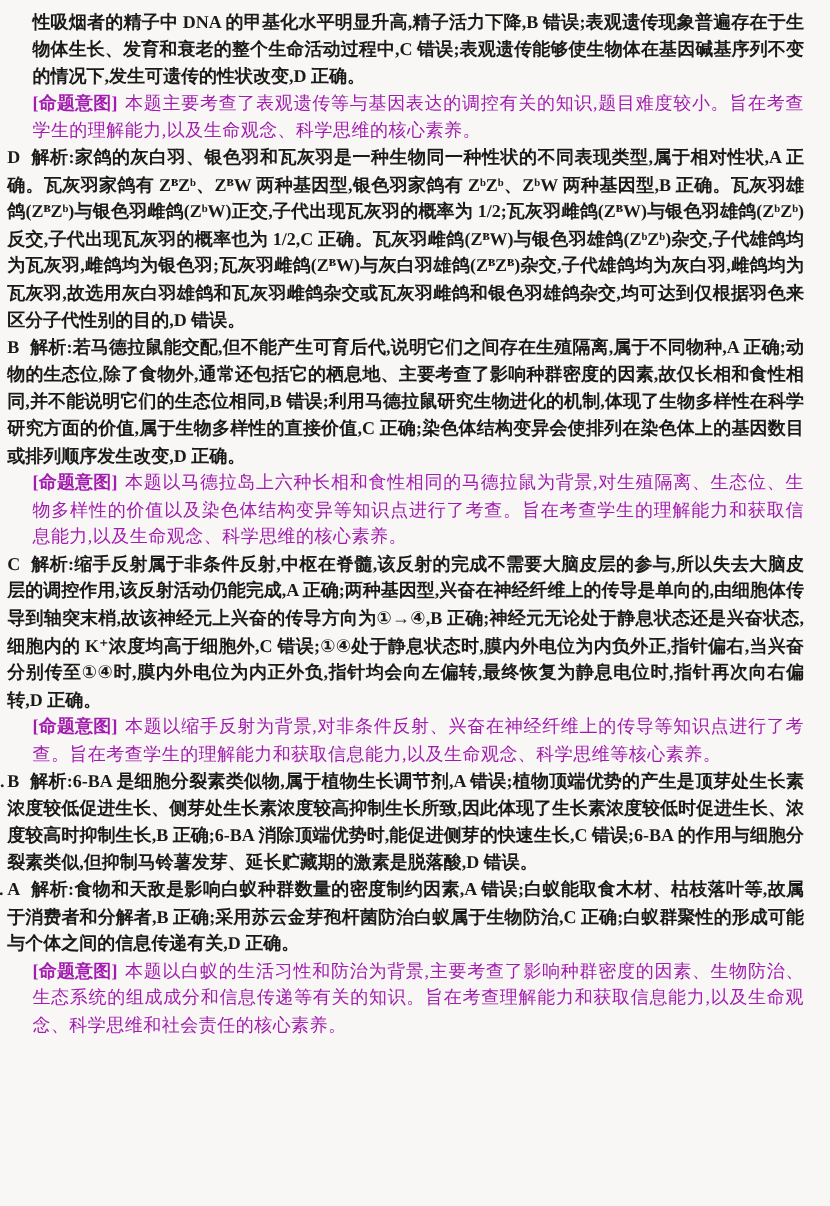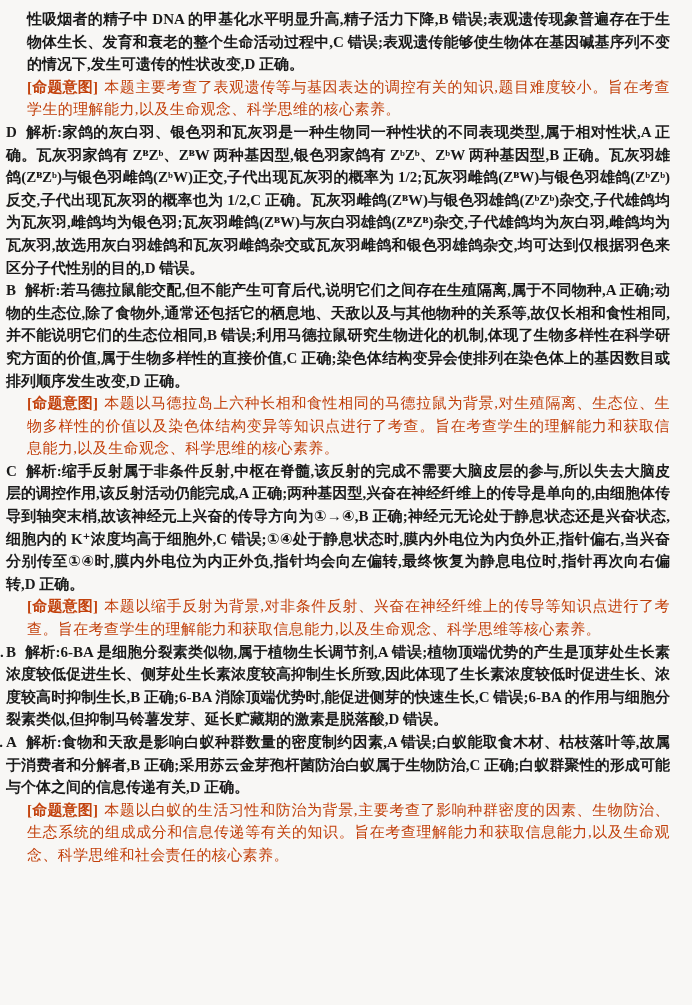--- a/index.html
+++ b/index.html
@@ -48,39 +48,39 @@
     font-weight: 700;
   }
   
   .cont, .intent {
     margin-left: 21px !important;
   }
   
   .intent {
     font-weight: 400;
     letter-spacing: 0.4px;
-    color: #c2410c;
+    color: #a21caf;
   }
   .intent .label {
     font-weight: 800;
     letter-spacing: 0;
     margin-right: 6px;
   }
 </style>
 </head>
 <body>
 
 <main class="doc">
 
   <p class="analysis cont">性吸烟者的精子中 DNA 的甲基化水平明显升高,精子活力下降,B 错误;表观遗传现象普遍存在于生物体生长、发育和衰老的整个生命活动过程中,C 错误;表观遗传能够使生物体在基因碱基序列不变的情况下,发生可遗传的性状改变,D 正确。</p>
   <p class="intent"><span class="label">[命题意图]</span><span>本题主要考查了表观遗传等与基因表达的调控有关的知识,题目难度较小。旨在考查学生的理解能力,以及生命观念、科学思维的核心素养。</span></p>
 
   <p class="analysis q"><span class="q-num">7.</span><span class="q-ans">D</span><span class="label">解析:</span><span>家鸽的灰白羽、银色羽和瓦灰羽是一种生物同一种性状的不同表现类型,属于相对性状,A 正确。瓦灰羽家鸽有 ZᴮZᵇ、ZᴮW 两种基因型,银色羽家鸽有 ZᵇZᵇ、ZᵇW 两种基因型,B 正确。瓦灰羽雄鸽(ZᴮZᵇ)与银色羽雌鸽(ZᵇW)正交,子代出现瓦灰羽的概率为 1/2;瓦灰羽雌鸽(ZᴮW)与银色羽雄鸽(ZᵇZᵇ)反交,子代出现瓦灰羽的概率也为 1/2,C 正确。瓦灰羽雌鸽(ZᴮW)与银色羽雄鸽(ZᵇZᵇ)杂交,子代雄鸽均为瓦灰羽,雌鸽均为银色羽;瓦灰羽雌鸽(ZᴮW)与灰白羽雄鸽(ZᴮZᴮ)杂交,子代雄鸽均为灰白羽,雌鸽均为瓦灰羽,故选用灰白羽雄鸽和瓦灰羽雌鸽杂交或瓦灰羽雌鸽和银色羽雄鸽杂交,均可达到仅根据羽色来区分子代性别的目的,D 错误。</span></p>
 
-  <p class="analysis q"><span class="q-num">8.</span><span class="q-ans">B</span><span class="label">解析:</span><span>若马德拉鼠能交配,但不能产生可育后代,说明它们之间存在生殖隔离,属于不同物种,A 正确;动物的生态位,除了食物外,通常还包括它的栖息地、天敌以及与其他物种的关系等,故仅长相和食性相同,并不能说明它们的生态位相同,B 错误;利用马德拉鼠研究生物进化的机制,体现了生物多样性在科学研究方面的价值,属于生物多样性的直接价值,C 正确;染色体结构变异会使排列在染色体上的基因数目或排列顺序发生改变,D 正确。</span></p>
+  <p class="analysis q"><span class="q-num">8.</span><span class="q-ans">B</span><span class="label">解析:</span><span>若马德拉鼠能交配,但不能产生可育后代,说明它们之间存在生殖隔离,属于不同物种,A 正确;动物的生态位,除了食物外,通常还包括它的栖息地、主要考查了影响种群密度的因素,故仅长相和食性相同,并不能说明它们的生态位相同,B 错误;利用马德拉鼠研究生物进化的机制,体现了生物多样性在科学研究方面的价值,属于生物多样性的直接价值,C 正确;染色体结构变异会使排列在染色体上的基因数目或排列顺序发生改变,D 正确。</span></p>
   <p class="intent"><span class="label">[命题意图]</span><span>本题以马德拉岛上六种长相和食性相同的马德拉鼠为背景,对生殖隔离、生态位、生物多样性的价值以及染色体结构变异等知识点进行了考查。旨在考查学生的理解能力和获取信息能力,以及生命观念、科学思维的核心素养。</span></p>
 
   <p class="analysis q"><span class="q-num">9.</span><span class="q-ans">C</span><span class="label">解析:</span><span>缩手反射属于非条件反射,中枢在脊髓,该反射的完成不需要大脑皮层的参与,所以失去大脑皮层的调控作用,该反射活动仍能完成,A 正确;两种基因型,兴奋在神经纤维上的传导是单向的,由细胞体传导到轴突末梢,故该神经元上兴奋的传导方向为①→④,B 正确;神经元无论处于静息状态还是兴奋状态,细胞内的 K⁺浓度均高于细胞外,C 错误;①④处于静息状态时,膜内外电位为内负外正,指针偏右,当兴奋分别传至①④时,膜内外电位为内正外负,指针均会向左偏转,最终恢复为静息电位时,指针再次向右偏转,D 正确。</span></p>
   <p class="intent"><span class="label">[命题意图]</span><span>本题以缩手反射为背景,对非条件反射、兴奋在神经纤维上的传导等知识点进行了考查。旨在考查学生的理解能力和获取信息能力,以及生命观念、科学思维等核心素养。</span></p>
 
   <p class="analysis q"><span class="q-num">10.</span><span class="q-ans">B</span><span class="label">解析:</span><span>6-BA 是细胞分裂素类似物,属于植物生长调节剂,A 错误;植物顶端优势的产生是顶芽处生长素浓度较低促进生长、侧芽处生长素浓度较高抑制生长所致,因此体现了生长素浓度较低时促进生长、浓度较高时抑制生长,B 正确;6-BA 消除顶端优势时,能促进侧芽的快速生长,C 错误;6-BA 的作用与细胞分裂素类似,但抑制马铃薯发芽、延长贮藏期的激素是脱落酸,D 错误。</span></p>
 
   <p class="analysis q"><span class="q-num">11.</span><span class="q-ans">A</span><span class="label">解析:</span><span>食物和天敌是影响白蚁种群数量的密度制约因素,A 错误;白蚁能取食木材、枯枝落叶等,故属于消费者和分解者,B 正确;采用苏云金芽孢杆菌防治白蚁属于生物防治,C 正确;白蚁群聚性的形成可能与个体之间的信息传递有关,D 正确。</span></p>
   <p class="intent"><span class="label">[命题意图]</span><span>本题以白蚁的生活习性和防治为背景,主要考查了影响种群密度的因素、生物防治、生态系统的组成成分和信息传递等有关的知识。旨在考查理解能力和获取信息能力,以及生命观念、科学思维和社会责任的核心素养。</span></p>
 

